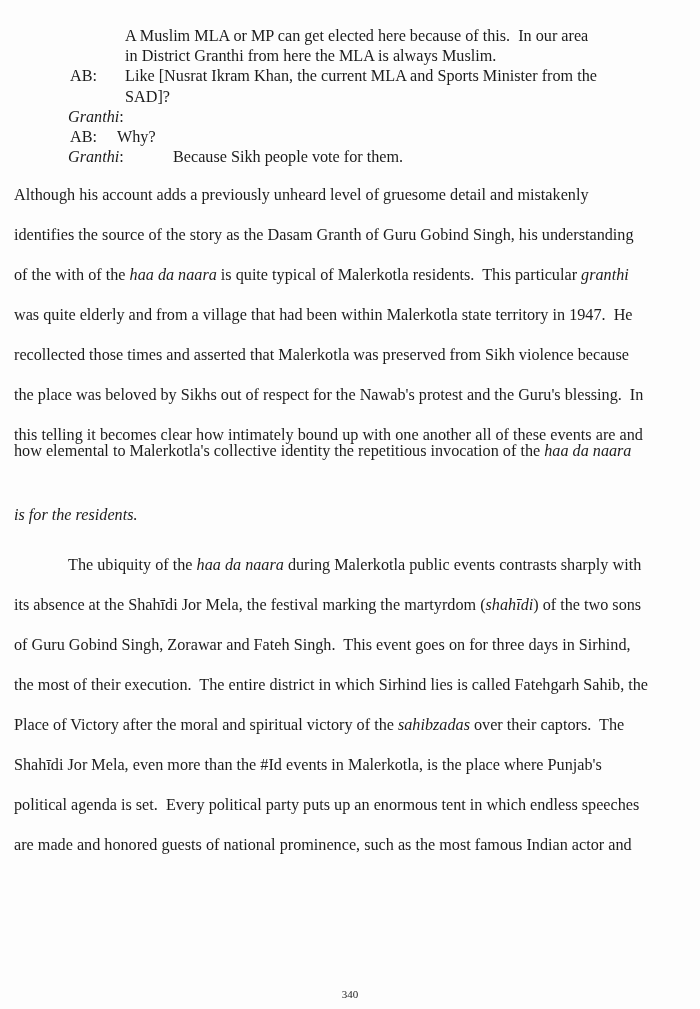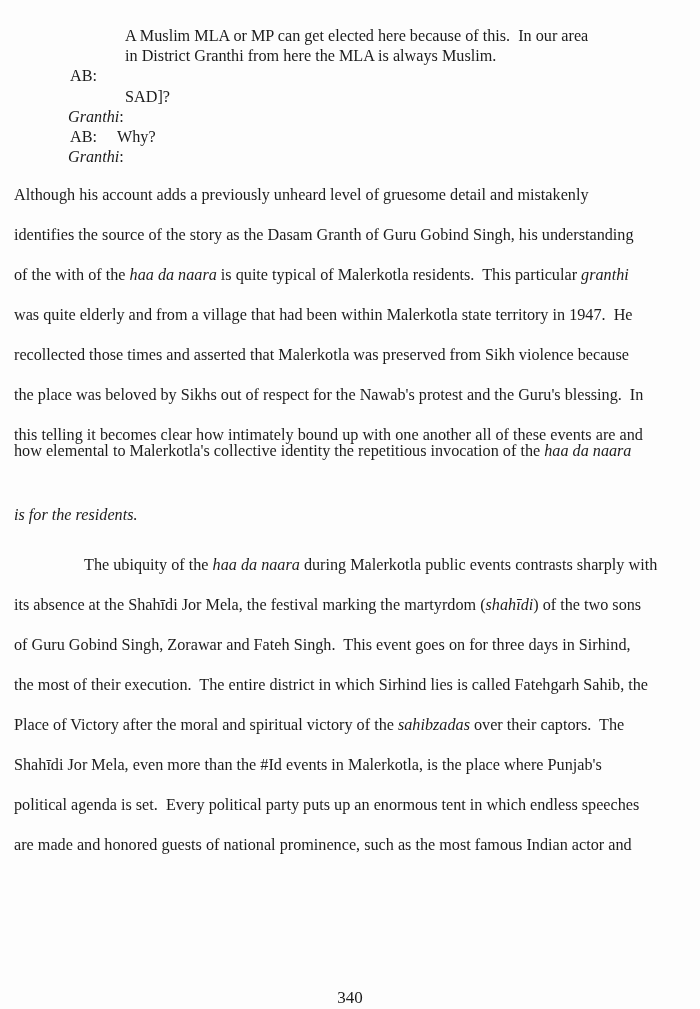--- a/index.html
+++ b/index.html
@@ -30,51 +30,51 @@
     white-space: pre;
     line-height: 1.15;
   }
   .it { font-style: italic; }
   .page-number {
     position: absolute;
     top: 988px;
     left: 0;
     width: 100%;
     text-align: center;
-    font-size: 17px;
+    font-size: 11px;
     line-height: 1.15;
   }
 </style>
 </head>
 <body>
 
 <div class="page">
   <div class="page-number">340</div>
 <div class="text-block" style="font-size: 16.2px;">
       <div class="line" style="top: 27px;"><span class="run" style="left: 125px;"><span>A Muslim MLA or MP can get elected here because of this.  In our area</span></span></div>
       <div class="line" style="top: 47.2px;"><span class="run" style="left: 125px;"><span>in District Granthi from here the MLA is always Muslim.</span></span></div>
-      <div class="line" style="top: 67.4px;"><span class="run" style="left: 70px;"><span>AB:</span></span></div>
+      <div class="line" style="top: 67.4px;"><span class="run" style="left: 70px;"><span>AB:</span></span><span class="run" style="left: 125px;"><span>Like [Nusrat Ikram Khan, the current MLA and Sports Minister from the</span></span></div>
       <div class="line" style="top: 87.6px;"><span class="run" style="left: 125px;"><span>SAD]?</span></span></div>
       <div class="line" style="top: 107.8px;"><span class="run" style="left: 68px;"><span class="it">Granthi</span><span>:</span></span></div>
       <div class="line" style="top: 128px;"><span class="run" style="left: 70px;"><span>AB:</span></span><span class="run" style="left: 117px;"><span>Why?</span></span></div>
-      <div class="line" style="top: 148.2px;"><span class="run" style="left: 68px;"><span class="it">Granthi</span><span>:</span></span></div>
+      <div class="line" style="top: 148.2px;"><span class="run" style="left: 68px;"><span class="it">Granthi</span><span>:</span></span><span class="run" style="left: 173px;"><span>Because Sikh people vote for them.</span></span></div>
     </div>
     <div class="text-block" style="font-size: 16.2px;">
       <div class="line" style="top: 186px;"><span class="run" style="left: 14px;"><span>Although his account adds a previously unheard level of gruesome detail and mistakenly</span></span></div>
       <div class="line" style="top: 226px;"><span class="run" style="left: 14px;"><span>identifies the source of the story as the Dasam Granth of Guru Gobind Singh, his understanding</span></span></div>
       <div class="line" style="top: 266px;"><span class="run" style="left: 14px;"><span>of the with of the </span><span class="it">haa da naara</span><span> is quite typical of Malerkotla residents.  This particular </span><span class="it">granthi</span></span></div>
       <div class="line" style="top: 306px;"><span class="run" style="left: 14px;"><span>was quite elderly and from a village that had been within Malerkotla state territory in 1947.  He</span></span></div>
       <div class="line" style="top: 346px;"><span class="run" style="left: 14px;"><span>recollected those times and asserted that Malerkotla was preserved from Sikh violence because</span></span></div>
       <div class="line" style="top: 386px;"><span class="run" style="left: 14px;"><span>the place was beloved by Sikhs out of respect for the Nawab's protest and the Guru's blessing.  In</span></span></div>
       <div class="line" style="top: 426px;"><span class="run" style="left: 14px;"><span>this telling it becomes clear how intimately bound up with one another all of these events are and</span></span></div>
       <div class="line" style="top: 442px; text-align: center;"><span class="run" style="left: 14px;"><span>how elemental to Malerkotla's collective identity the repetitious invocation of the </span><span class="it">haa da naara</span></span></div>
       <div class="line" style="top: 506px;"><span class="run" style="left: 14px; font-style: italic;"><span>is for the residents.</span></span></div>
     </div>
     <div class="text-block" style="font-size: 16.2px;">
-      <div class="line" style="top: 556px;"><span class="run" style="left: 84px;"><span>The ubiquity of the </span><span class="it">haa da naara</span><span> during Malerkotla public events contrasts sharply with</span></span></div>
+      <div class="line" style="top: 556px;"><span class="run" style="left: 68px;"><span>The ubiquity of the </span><span class="it">haa da naara</span><span> during Malerkotla public events contrasts sharply with</span></span></div>
       <div class="line" style="top: 596px;"><span class="run" style="left: 14px;"><span>its absence at the Shahīdi Jor Mela, the festival marking the martyrdom (</span><span class="it">shahīdi</span><span>) of the two sons</span></span></div>
       <div class="line" style="top: 636px;"><span class="run" style="left: 14px;"><span>of Guru Gobind Singh, Zorawar and Fateh Singh.  This event goes on for three days in Sirhind,</span></span></div>
       <div class="line" style="top: 676px;"><span class="run" style="left: 14px;"><span>the most of their execution.  The entire district in which Sirhind lies is called Fatehgarh Sahib, the</span></span></div>
       <div class="line" style="top: 716px;"><span class="run" style="left: 14px;"><span>Place of Victory after the moral and spiritual victory of the </span><span class="it">sahibzadas</span><span> over their captors.  The</span></span></div>
       <div class="line" style="top: 756px;"><span class="run" style="left: 14px;"><span>Shahīdi Jor Mela, even more than the #Id events in Malerkotla, is the place where Punjab's</span></span></div>
       <div class="line" style="top: 796px;"><span class="run" style="left: 14px;"><span>political agenda is set.  Every political party puts up an enormous tent in which endless speeches</span></span></div>
       <div class="line" style="top: 836px;"><span class="run" style="left: 14px;"><span>are made and honored guests of national prominence, such as the most famous Indian actor and</span></span></div>
     </div>
   </div>
 

